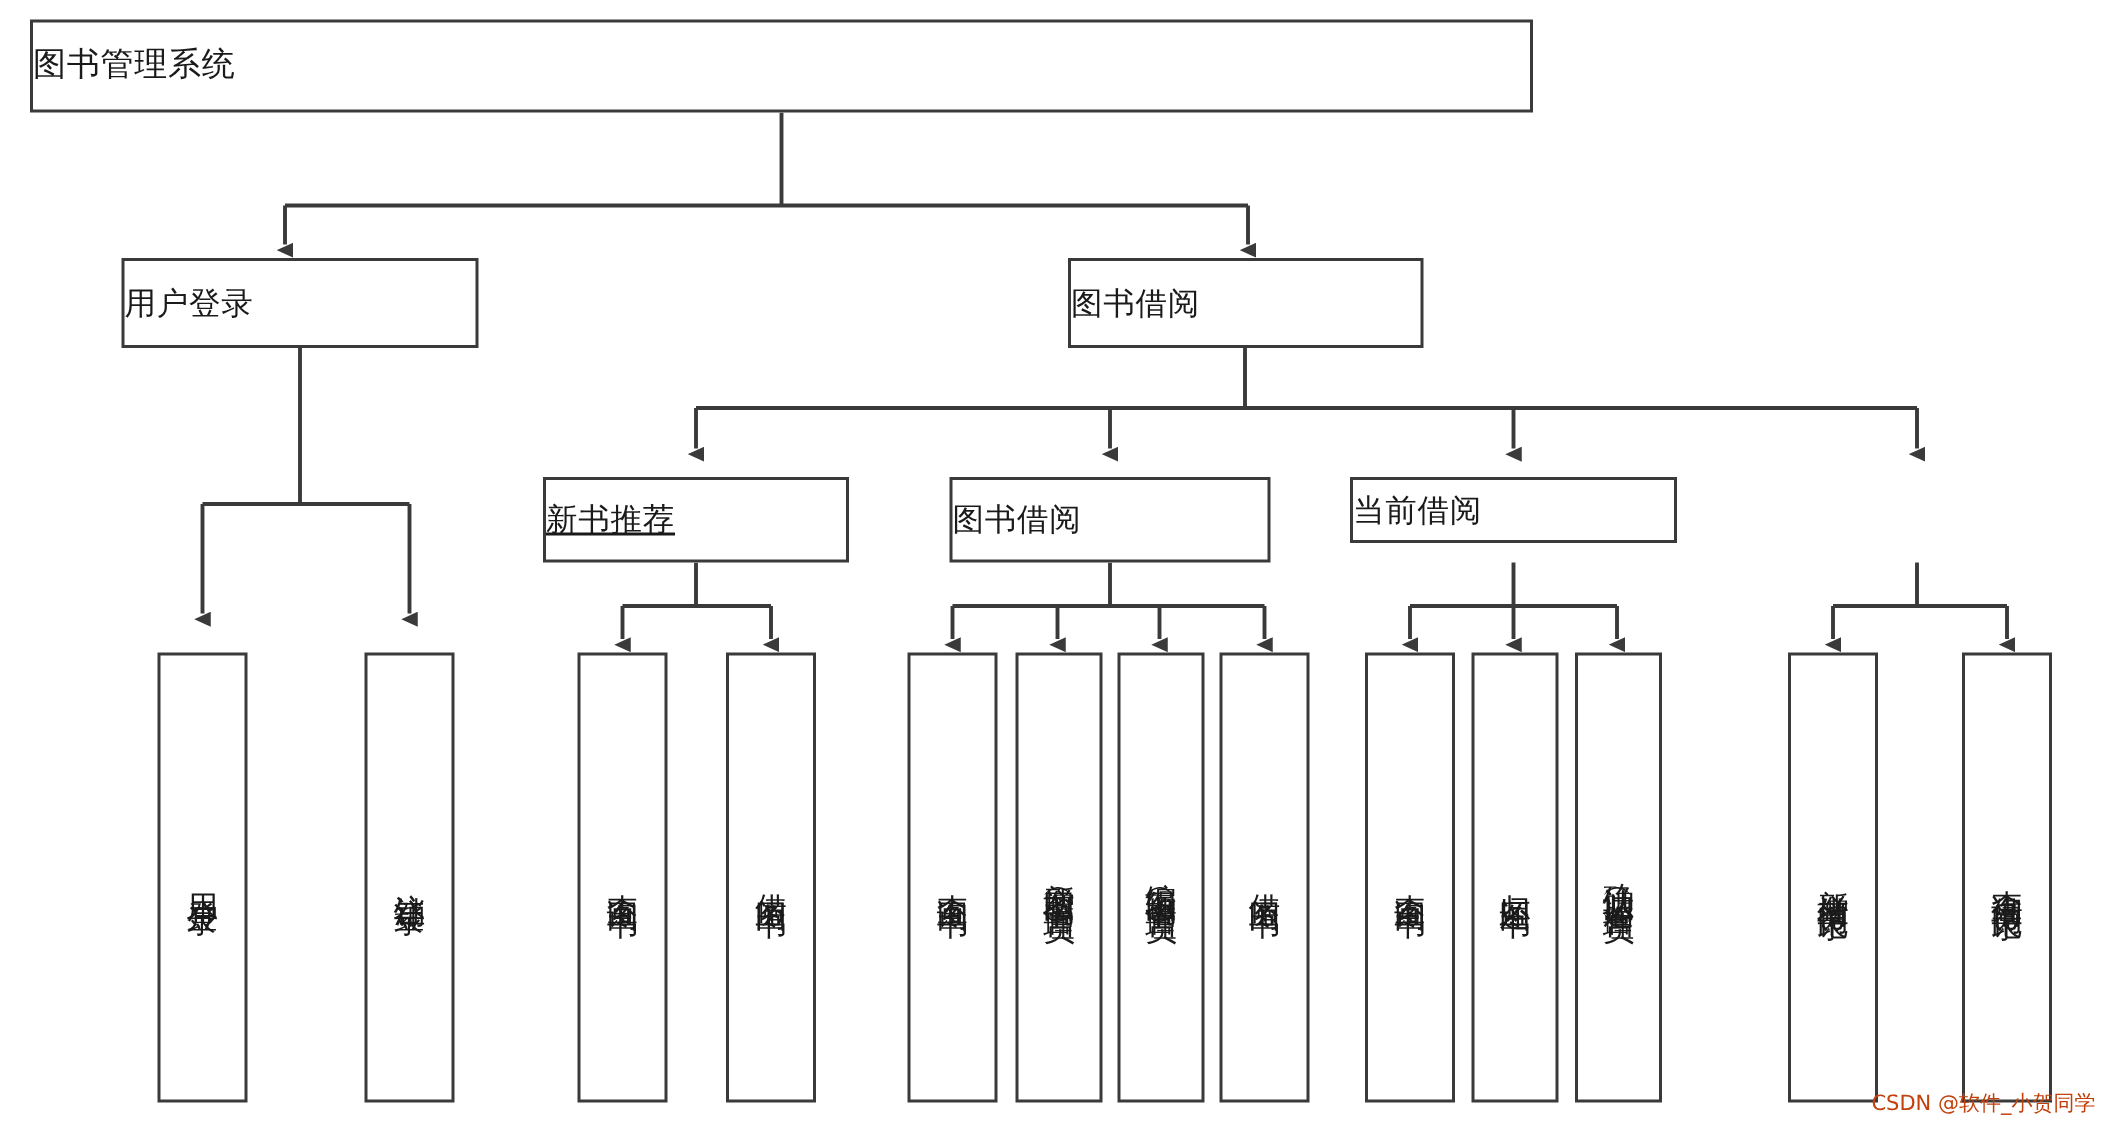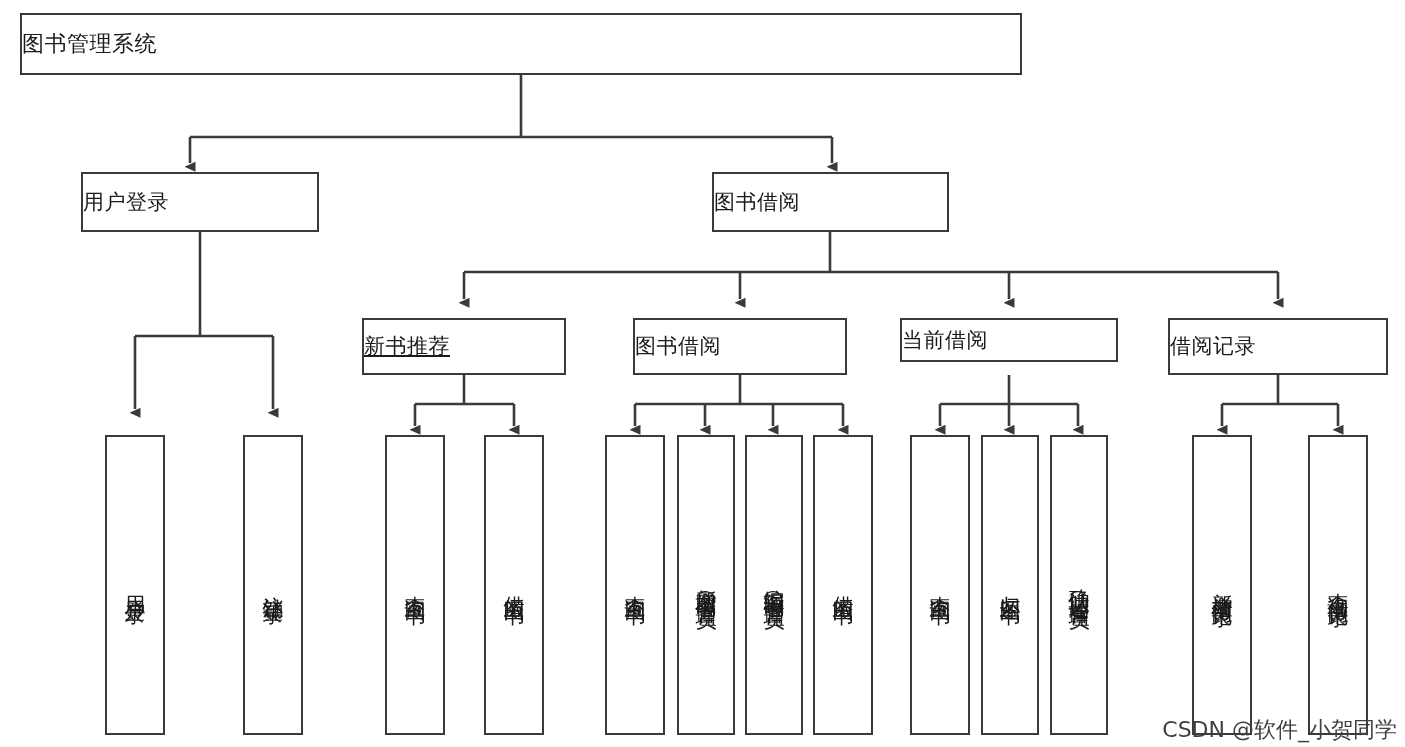--- a/index.html
+++ b/index.html
@@ -62,22 +62,22 @@
     text-orientation: upright;
     font-size: 21px;
     line-height: 1.05;
     letter-spacing: 3px;
     max-height: 268px;
   }
   #watermark {
     position: absolute;
     right: 8px;
     bottom: 2px;
-    font-size: 22px;
-    color: #404040;
+    font-size: 14px;
+    color: #c2410c;
     z-index: 5;
     user-select: none;
     white-space: nowrap;
   }
 </style>
 </head>
 <body>
 
 <div id="diagram-root">
 
@@ -145,23 +145,20 @@
 
   <div class="node h" style="left:362px; top:318px; width:204px; height:57px;text-decoration:underline;">
     <span class="node-label">新书推荐</span>
   </div>
   <div class="node h" style="left:633px; top:318px; width:214px; height:57px;">
     <span class="node-label">图书借阅</span>
   </div>
   <div class="node h" style="left:900px; top:318px; width:218px; height:44px;">
     <span class="node-label">当前借阅</span>
   </div>
-  <div class="node h" style="left:1168px; top:318px; width:220px; height:57px;">
-    <span class="node-label">借阅记录</span>
-  </div>
 
   <div class="node v" style="left:105px; top:435px; width:60px; height:300px;">
     <span class="node-label">用户登录</span>
   </div>
   <div class="node v" style="left:243px; top:435px; width:60px; height:300px;">
     <span class="node-label">注销登录</span>
   </div>
 
   <div class="node v" style="left:385px; top:435px; width:60px; height:300px;">
     <span class="node-label">查询图书</span>

